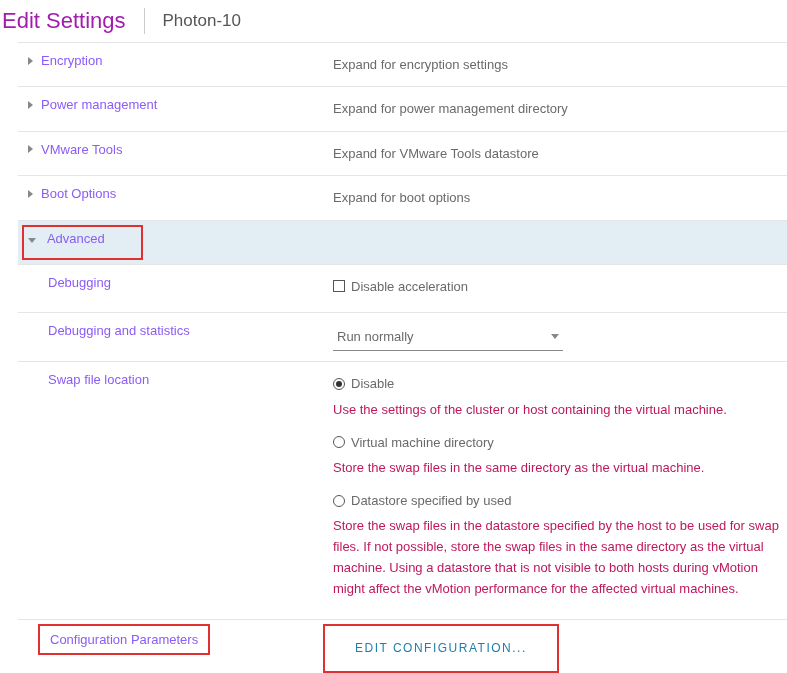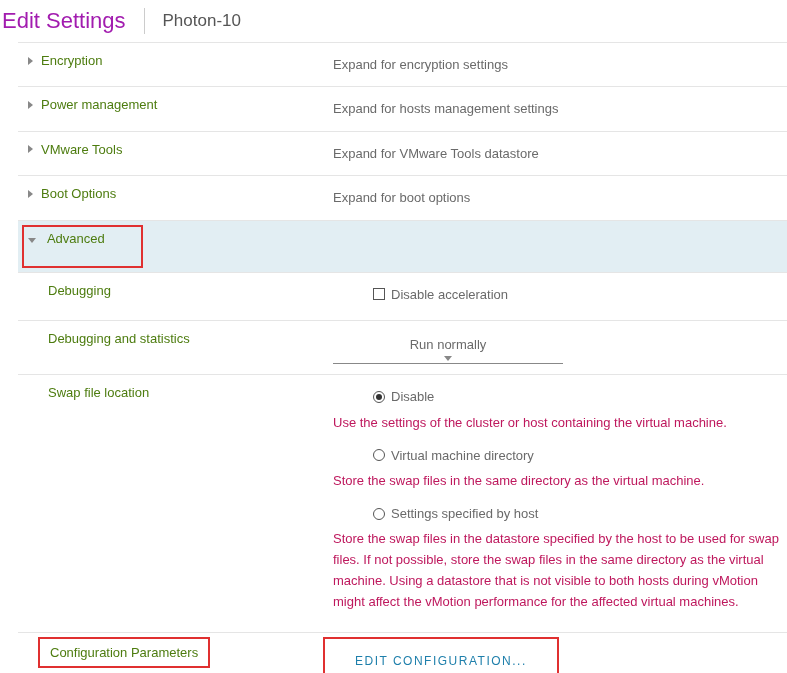--- a/index.html
+++ b/index.html
@@ -38,21 +38,21 @@
     border-top: 1px solid #e5e5e5;
     padding: 10px 8px 10px 0;
   }
   .row.expanded {
     background: #e2eef3;
   }
   .row-label {
     width: 315px;
     display: flex;
     align-items: center;
-    color: #4d7c0f;
+    color: #8b5cf6;
     padding-left: 10px;
   }
   .row-label.indent {
     padding-left: 30px;
   }
   .row-value {
     flex: 1;
     color: #6a6a6a;
     line-height: 1.8em;
   }
@@ -67,34 +67,33 @@
     border-left: 5px solid #888;
   }
   .chevron-down {
     border-left: 4px solid transparent;
     border-right: 4px solid transparent;
     border-top: 5px solid #888;
   }
   .highlight-box {
     border: 2px solid #e03030;
     display: inline-block;
-    padding: 4px 36px 20px 4px;
+    padding: 4px 36px 12px 4px;
     margin:-6px -38px -6px -6px;
   }
   .highlight-box2 {
     border: 2px solid #e03030;
     display: inline-block;
     padding: 6px 10px;
     margin:-6px -10px;
   }
   .checkbox-line, .radio-line {
     display: flex;
     align-items: center;
     margin-bottom: 4px;
-    margin-left: 40px;
   }
   .checkbox, .radio {
     width: 12px; height: 12px;
     border: 1px solid #555;
     margin-right: 6px;
     display: inline-flex;
     align-items: center;
     justify-content: center;
     flex-shrink:0;
   }
@@ -110,21 +109,20 @@
     margin: 0 0 10px 0;
     line-height:1.6em;
   }
   .select {
     border-bottom: 1px solid #888;
     padding: 2px 4px;
     width: 230px;
     display:flex;
     justify-content:space-between;
     align-items:center;
-    flex-direction:column;
   }
   .select-caret {
     width:0;height:0;
     border-left:4px solid transparent;
     border-right:4px solid transparent;
     border-top:5px solid #888;
   }
   .link-btn {
     color:#1e7fab;
     letter-spacing: 1.5px;
@@ -147,21 +145,21 @@
       <span>Encryption</span>
     </div>
     <div class="row-value">Expand for encryption settings</div>
   </div>
 
   <div class="row">
     <div class="row-label">
       <span class="chevron chevron-right"></span>
       <span>Power management</span>
     </div>
-    <div class="row-value">Expand for hosts management settings</div>
+    <div class="row-value">Expand for power management directory</div>
   </div>
 
   <div class="row">
     <div class="row-label">
       <span class="chevron chevron-right"></span>
       <span>VMware Tools</span>
     </div>
     <div class="row-value">Expand for VMware Tools datastore</div>
   </div>
 
@@ -213,21 +211,21 @@
       <div class="radio-desc">Use the settings of the cluster or host containing the virtual machine.</div>
 
       <div class="radio-line">
         <span class="radio"></span>
         <span>Virtual machine directory</span>
       </div>
       <div class="radio-desc">Store the swap files in the same directory as the virtual machine.</div>
 
       <div class="radio-line">
         <span class="radio"></span>
-        <span>Settings specified by host</span>
+        <span>Datastore specified by used</span>
       </div>
       <div class="radio-desc">Store the swap files in the datastore specified by the host to be used for swap files. If not possible, store the swap files in the same directory as the virtual machine. Using a datastore that is not visible to both hosts during vMotion might affect the vMotion performance for the affected virtual machines.</div>
     </div>
   </div>
 
   <div class="row" style="border-bottom:1px solid #e5e5e5;">
     <div class="row-label indent">
       <span class="highlight-box2">
         <span>Configuration Parameters</span>
       </span>

